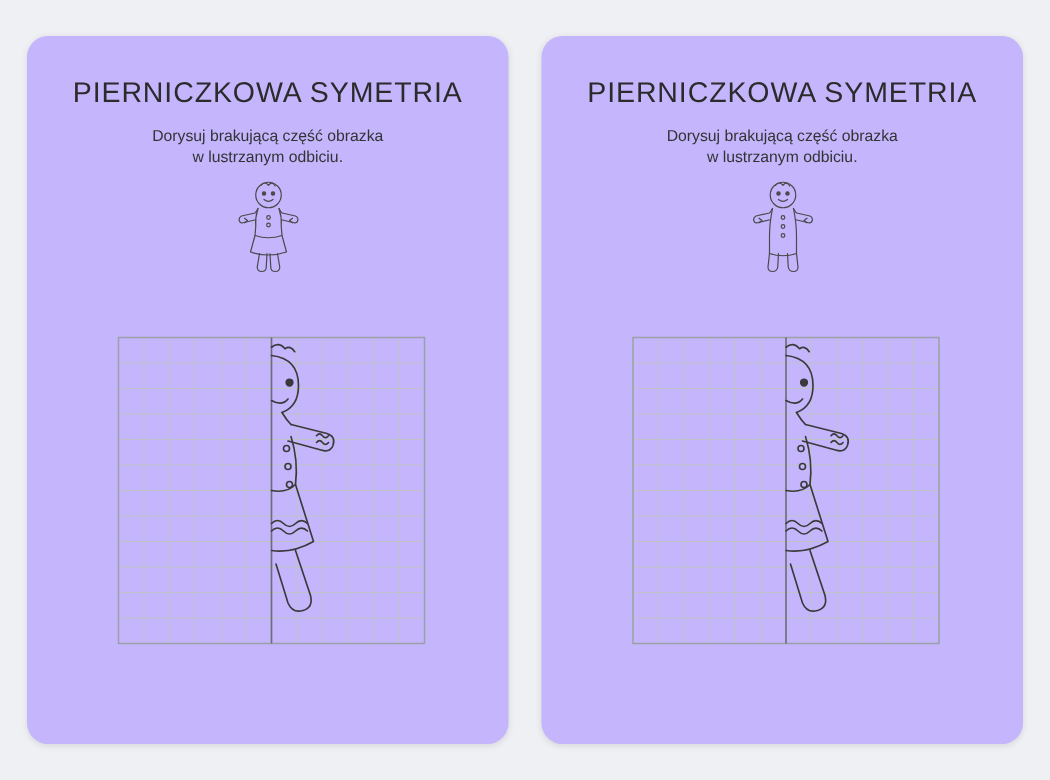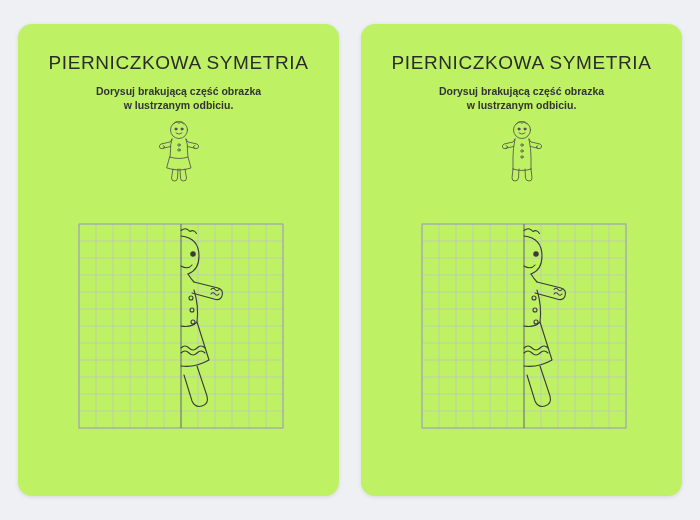--- a/index.html
+++ b/index.html
@@ -15,21 +15,21 @@
   }
   .worksheet-wrap {
     display: flex;
     gap: 22px;
     padding: 24px 18px;
     box-sizing: border-box;
     height: 520px;
   }
   .card {
     position: relative;
-    background: #bef264;
+    background: #c4b5fd;
     border-radius: 14px;
     box-shadow: 0 1px 4px rgba(0,0,0,0.10);
     flex: 1 1 0;
     overflow: hidden;
   }
   .card-inner {
     padding: 16px 14px 0 14px;
     box-sizing: border-box;
     height: 100%;
     display: flex;
@@ -43,21 +43,21 @@
     text-align: center;
     margin: 12px 0 10px 0;
     font-weight: 400;
     white-space: nowrap;
   }
   .subtitle {
     font-size: 10.5px;
     line-height: 1.35;
     color: #333333;
     text-align: center;
-    font-weight: bold;
+    font-weight: normal;
     margin-bottom: 4px;
   }
   .model-figure {
     margin-top: 2px;
     margin-bottom: 4px;
   }
   .grid-area {
     margin-top: 6px;
     position: relative;
   }

